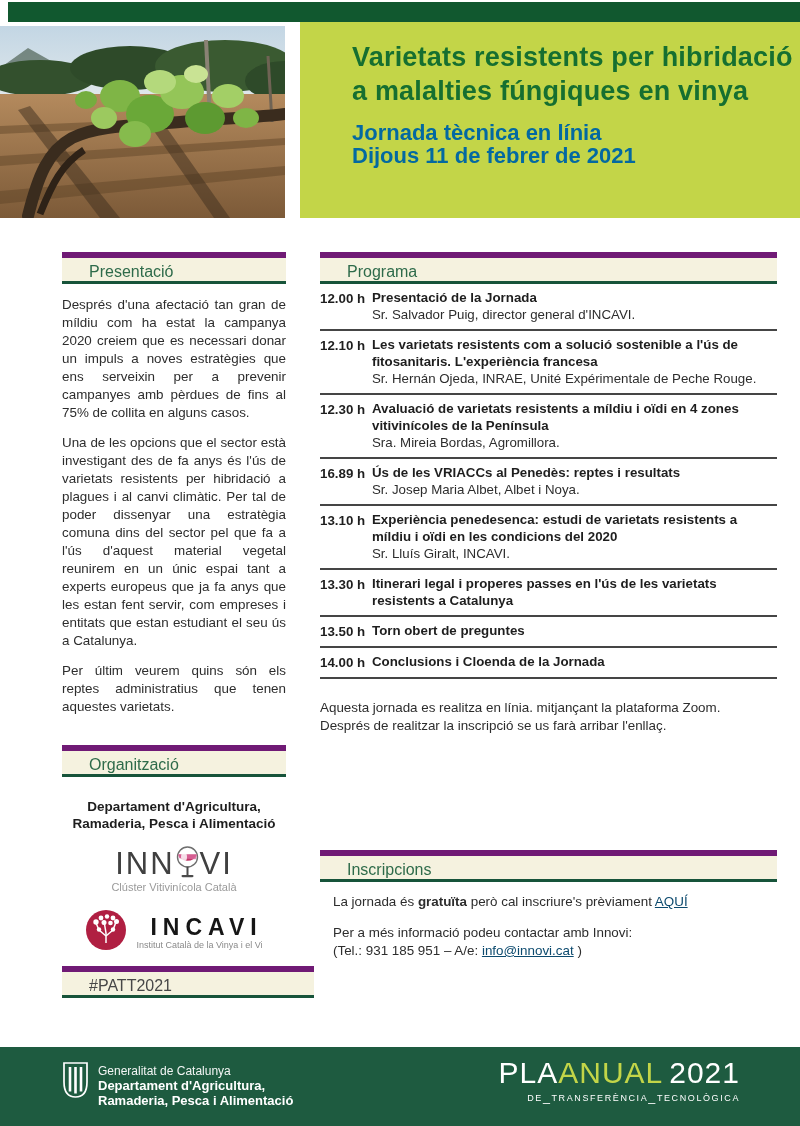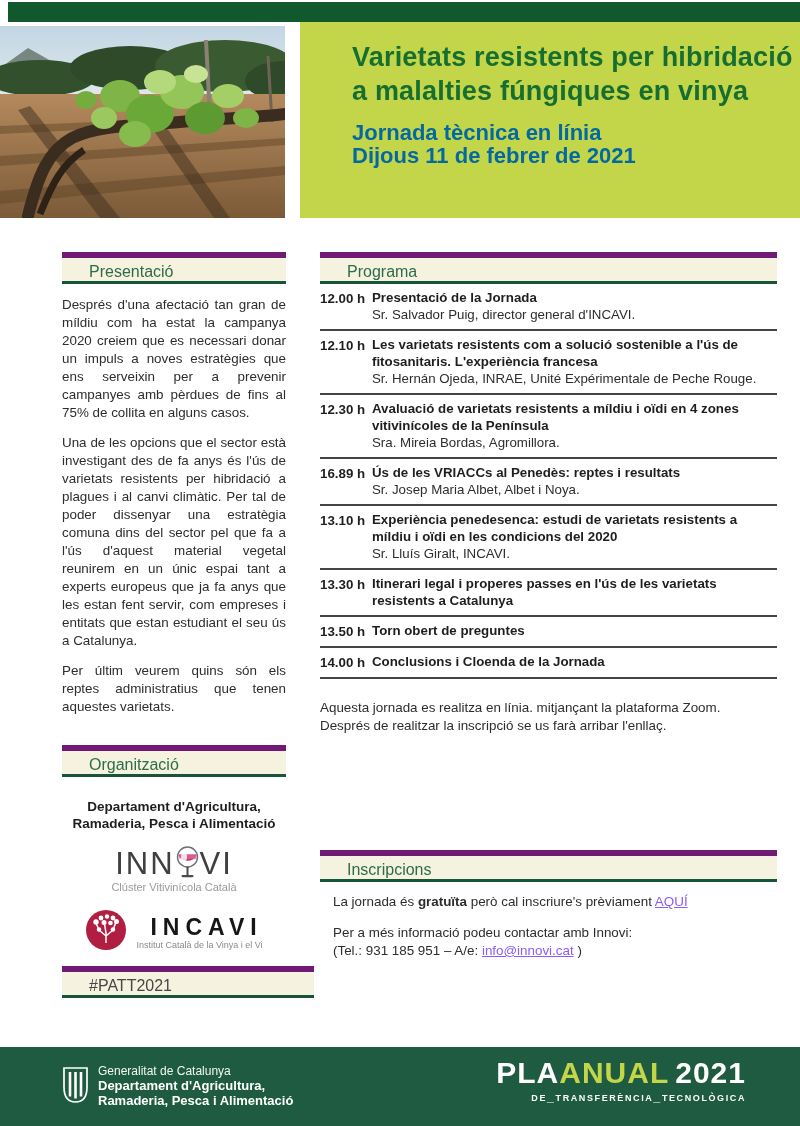--- a/index.html
+++ b/index.html
@@ -47,28 +47,28 @@
   .incavi-text { text-align:right; }
   .incavi-name { font-size:23px; font-weight:bold; letter-spacing:6px; color:#161616; line-height:24px; }
   .incavi-tagline { font-size:9px; color:#8a8a8a; margin-top:1px; }
   .patt-block { position:absolute; left:62px; top:966px; width:252px; }
   
   .insc-block { position:absolute; left:320px; top:850px; width:457px; }
   .insc-line { margin-top:11px; margin-left:13px; font-size:13.4px; line-height:18px; color:#2d2d2d; }
   .insc-line.tight { margin-top:13px; }
   .insc-line + .insc-line.follow { margin-top:0; }
   .bold { font-weight:bold; }
-  a.doc-link { color:#8b5cf6; text-decoration:underline; cursor:pointer;text-align:right; }
+  a.doc-link { color:#0c4a6e; text-decoration:underline; cursor:pointer;text-align:right; }
   
   .footer { position:absolute; left:0; top:1047px; width:800px; height:79px; background:#1e5b40; }
-  .gencat { position:absolute; left:62px; top:14px; display:flex; gap:9px; align-items:flex-end; }
+  .gencat { position:absolute; left:62px; top:14px; display:flex; gap:9px; align-items:flex-start; }
   .gencat-text { color:#ffffff; padding-top:3px; }
   .gencat-line1 { font-size:12px; line-height:14px; font-weight:normal; opacity:0.95; }
   .gencat-line2, .gencat-line3 { font-size:13px; line-height:15px; font-weight:bold; }
-  .pla { position:absolute; right:54px; top:11px; text-align:right;font-weight:bold; }
+  .pla { position:absolute; right:60px; top:11px; text-align:right; }
   .pla-title { font-size:30px; line-height:30px; letter-spacing:1px; color:#ffffff; white-space:nowrap; }
   .pla-title .pla-anual { color:#c3d548; }
   .pla-title .pla-year { margin-left:6px; }
   .pla-sub { font-size:12.5px; color:#ffffff; letter-spacing:1.6px; font-variant:small-caps; margin-top:2px; }
 </style>
 </head>
 <body>
 
 <div class="page">
 

